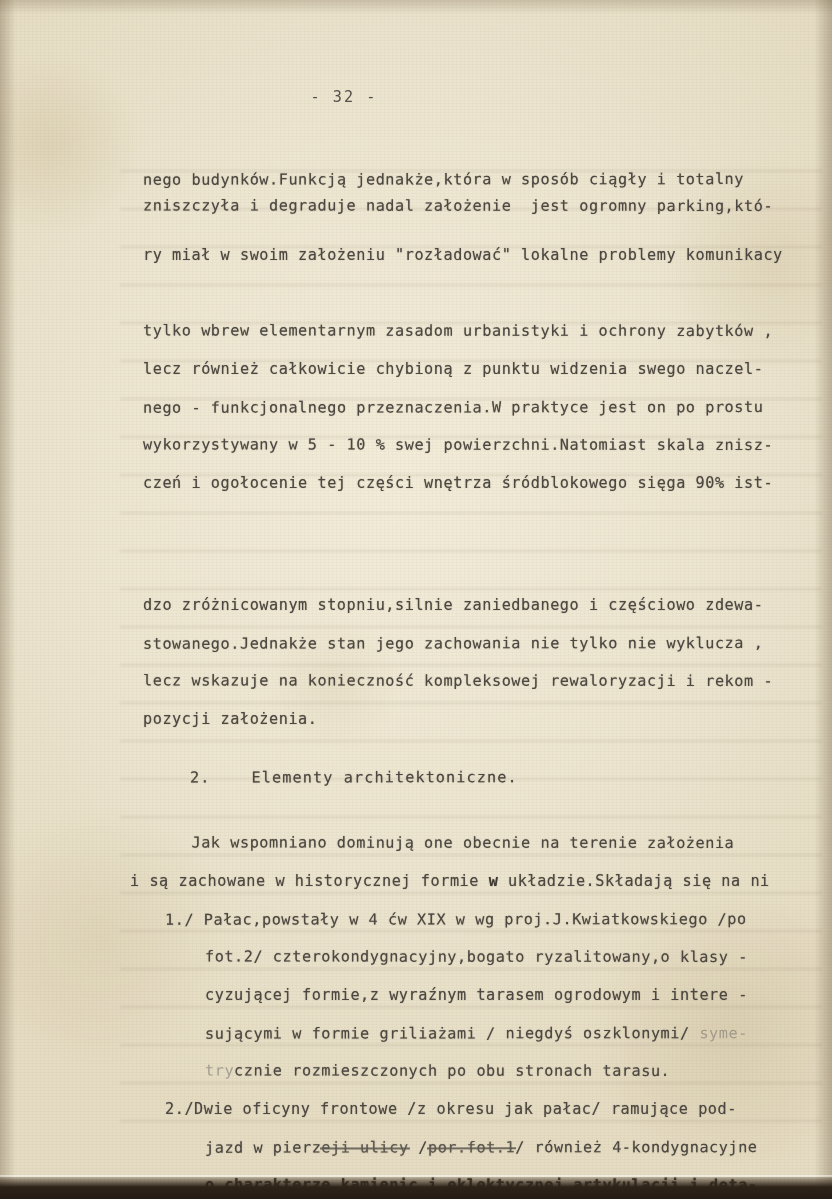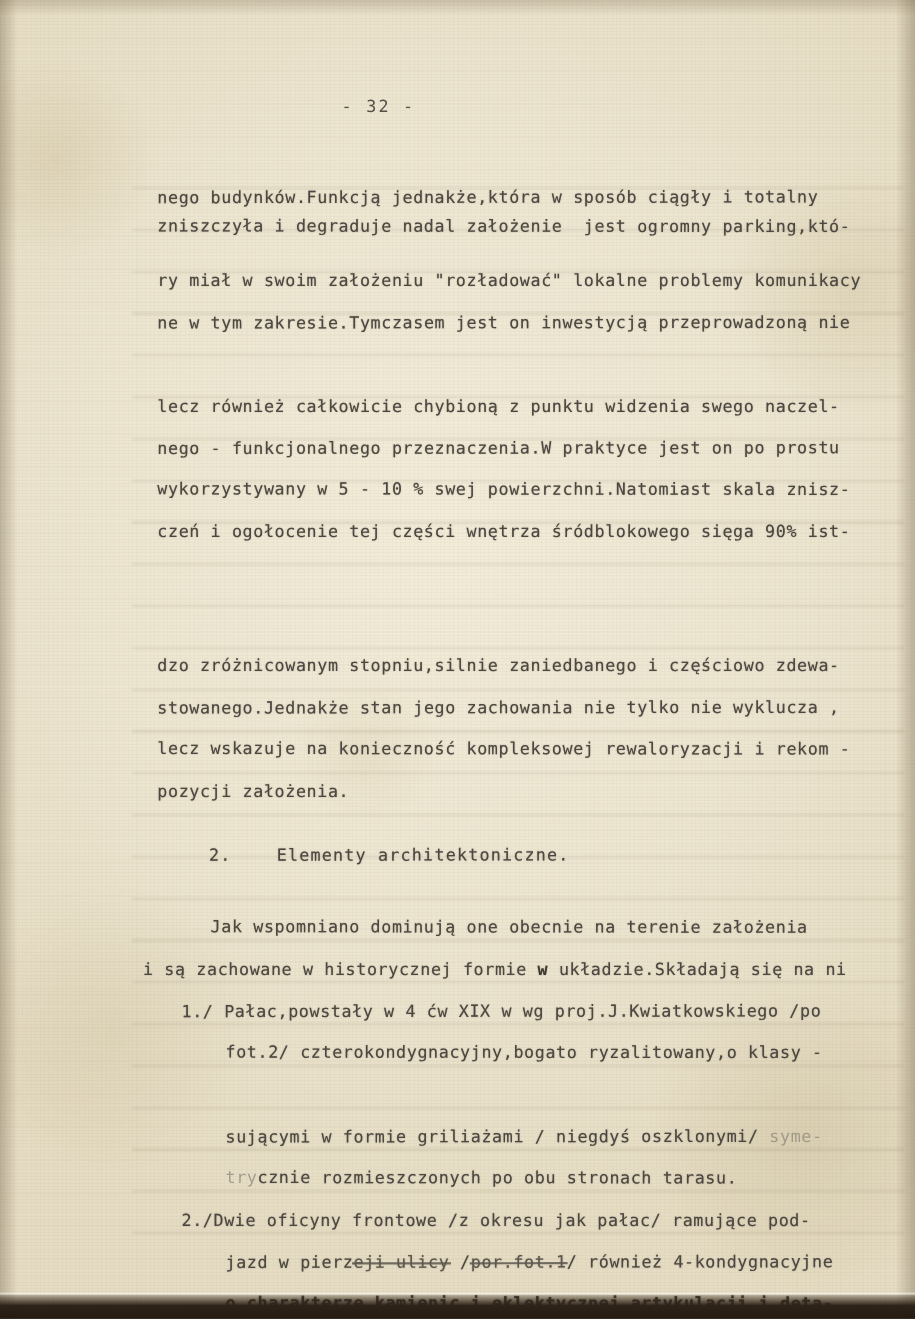--- a/index.html
+++ b/index.html
@@ -148,38 +148,39 @@
   <div id="paper-base"></div>
   <div id="paper-stains"></div>
   <div id="paper-grain"></div>
   <div id="ghost-lines"></div>
 
   <div id="page-number">- 32 -</div>
 
   <div class="typed body-line j1" style="top:172px">nego budynków.Funkcją jednakże,która w sposób ciągły i totalny</div>
   <div class="typed body-line j2" style="top:199px">zniszczyła i degraduje nadal założenie  jest ogromny parking,któ-</div>
   <div class="typed body-line j3" style="top:248px">ry miał w swoim założeniu "rozładować" lokalne problemy komunikacy</div>
-  <div class="typed body-line j1" style="top:286px">ne w tym zakresie.Tymczasem jest on inwestycją przeprowadzoną nie</div>
+  <div class="typed body-line j2" style="top:324px">tylko wbrew elementarnym zasadom urbanistyki i ochrony zabytków ,</div>
   <div class="typed body-line j3" style="top:362px">lecz również całkowicie chybioną z punktu widzenia swego naczel-</div>
   <div class="typed body-line j1" style="top:400px">nego - funkcjonalnego przeznaczenia.W praktyce jest on po prostu</div>
   <div class="typed body-line j2" style="top:438px">wykorzystywany w 5 - 10 % swej powierzchni.Natomiast skala znisz-</div>
   <div class="typed body-line j3" style="top:476px">czeń i ogołocenie tej części wnętrza śródblokowego sięga 90% ist-</div>
 
   <div class="typed body-line j3" style="top:598px">dzo zróżnicowanym stopniu,silnie zaniedbanego i częściowo zdewa-</div>
   <div class="typed body-line j1" style="top:636px">stowanego.Jednakże stan jego zachowania nie tylko nie wyklucza ,</div>
   <div class="typed body-line j2" style="top:674px">lecz wskazuje na konieczność kompleksowej rewaloryzacji i rekom -</div>
   <div class="typed body-line j3" style="top:712px">pozycji założenia.</div>
 
   <div class="typed heading-line j1" style="top:770px"><span>2.</span><span>    </span><span>Elementy architektoniczne.</span></div>
 
   <div class="typed body-line j2" style="top:836px">     Jak wspomniano dominują one obecnie na terenie założenia</div>
   <div class="typed body-line outdent j3" style="top:874px"><span>i są zachowane w historycznej formie </span><span class="overstrike">w</span><span> układzie.Składają się na ni</span></div>
 
   <div class="typed list-line j1" style="top:912px"><span>1./</span><span> Pałac,powstały w 4 ćw XIX w wg proj.J.Kwiatkowskiego /po</span></div>
   <div class="typed list-cont j2" style="top:950px">fot.2/ czterokondygnacyjny,bogato ryzalitowany,o klasy -</div>
+  <div class="typed list-cont j3" style="top:988px">cyzującej formie,z wyraźnym tarasem ogrodowym i intere -</div>
   <div class="typed list-cont j1" style="top:1026px"><span>sującymi w formie griliażami / niegdyś oszklonymi/ </span><span class="faint">syme-</span></div>
   <div class="typed list-cont j2" style="top:1064px"><span class="faint">try</span><span>cznie rozmieszczonych po obu stronach tarasu.</span></div>
 
   <div class="typed list-line j3" style="top:1102px"><span>2./</span><span>Dwie oficyny frontowe /z okresu jak pałac/ ramujące pod-</span></div>
   <div class="typed list-cont j1" style="top:1140px"><span>jazd w pierz</span><span class="struck">eji ulicy</span><span> /</span><span class="struck">por.fot.1</span><span>/ również 4-kondygnacyjne</span></div>
   <div class="typed list-cont heavy j2" style="top:1178px">o charakterze kamienic i eklektycznej artykulacji i deta-</div>
 
   <div id="edge-top"></div>
   <div id="edge-left"></div>
   <div id="edge-right"></div>

